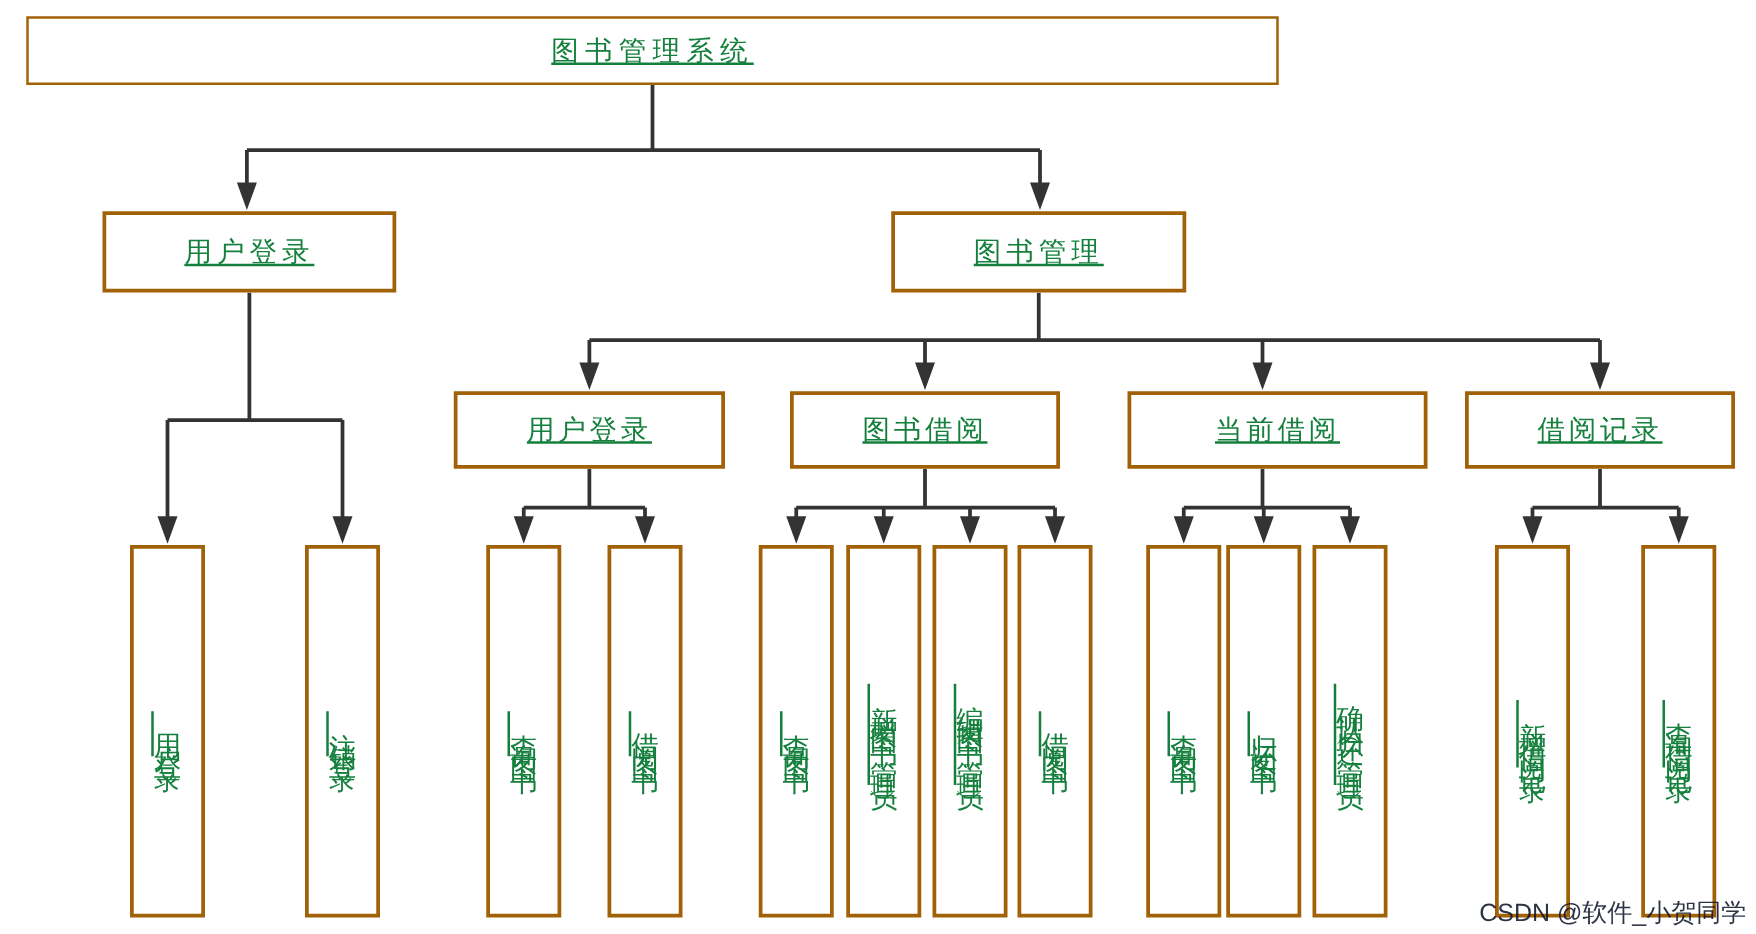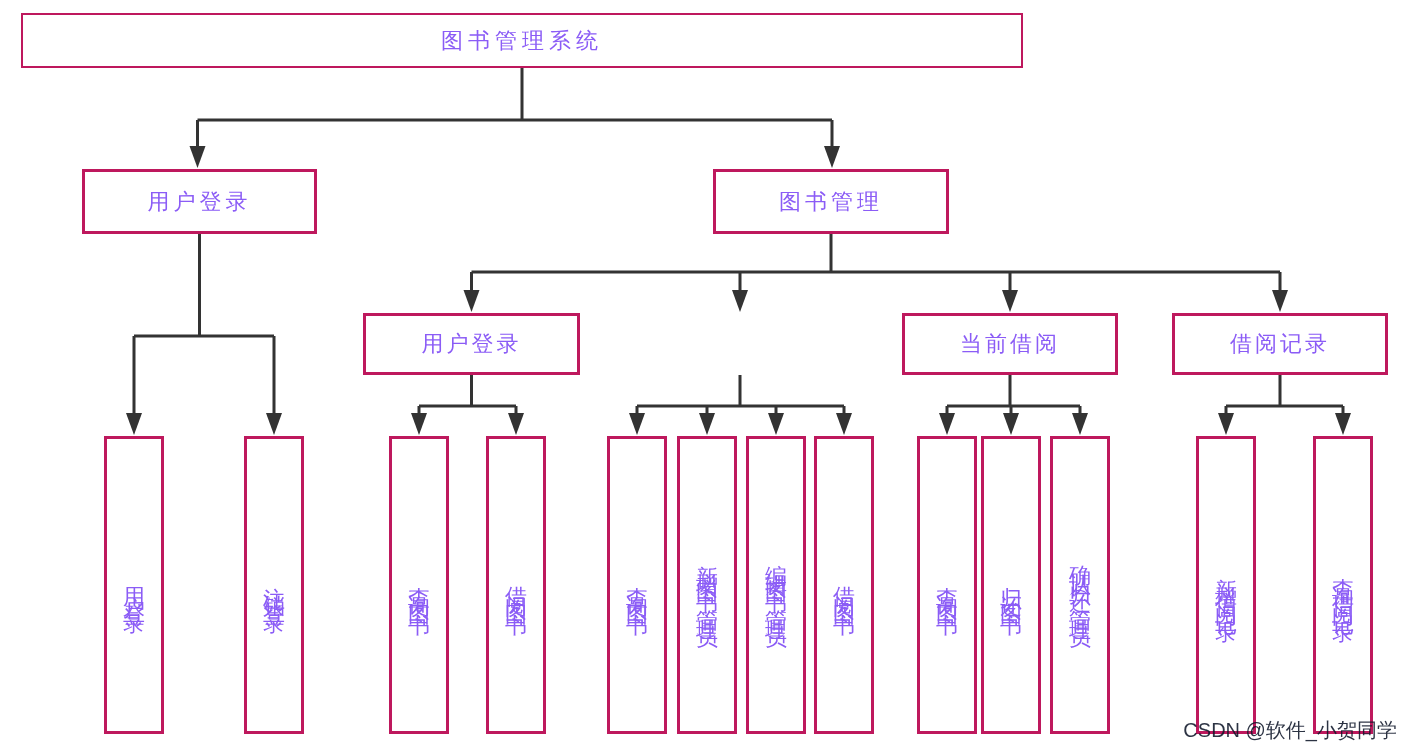--- a/index.html
+++ b/index.html
@@ -18,26 +18,27 @@
   #connectors {
     position: absolute;
     left: 0;
     top: 0;
     z-index: 1;
   }
   .node {
     position: absolute;
     box-sizing: border-box;
     background: #ffffff;
-    border: 3px solid #be185d;
-    color: #8b5cf6;
+    border: 3px solid #a16207;
+    color: #15803d;
     display: flex;
     align-items: center;
     justify-content: center;
     z-index: 2;
+    text-decoration: underline;
   }
   .hnode {
     font-size: 22px;
     letter-spacing: 4px;
     line-height: 1;
     white-space: nowrap;
   }
   .root {
     border-width: 2px;
     letter-spacing: 5px;
@@ -102,21 +103,22 @@
       <polygon points="1335,413 1351,413 1343,435"></polygon>
     </g>
   </svg>
 
   <div class="node hnode root" style="left:21px; top:13px; width:1002px; height:55px;">图书管理系统</div>
 
   <div class="node hnode" style="left:82px; top:169px; width:235px; height:65px;">用户登录</div>
   <div class="node hnode" style="left:713px; top:169px; width:236px; height:65px;">图书管理</div>
 
   <div class="node hnode" style="left:363px; top:313px; width:217px; height:62px; letter-spacing:3px;">用户登录</div>
-  <div class="node hnode" style="left:902px; top:313px; width:216px; height:62px; letter-spacing:3px;">当前借阅</div>
+  <div class="node hnode" style="left:632px; top:313px; width:216px; height:62px; letter-spacing:3px;">图书借阅</div>
+  <div class="node hnode" style="left:902px; top:313px; width:240px; height:62px; letter-spacing:3px;">当前借阅</div>
   <div class="node hnode" style="left:1172px; top:313px; width:216px; height:62px; letter-spacing:3px;">借阅记录</div>
 
   <div class="node leaf" style="left:104px;">用户登录</div>
   <div class="node leaf" style="left:244px;">注销登录</div>
 
   <div class="node leaf" style="left:389px;">查询图书</div>
   <div class="node leaf" style="left:486px;">借阅图书</div>
 
   <div class="node leaf" style="left:607px;">查询图书</div>
   <div class="node leaf" style="left:677px;">新增图书（管理员）</div>

